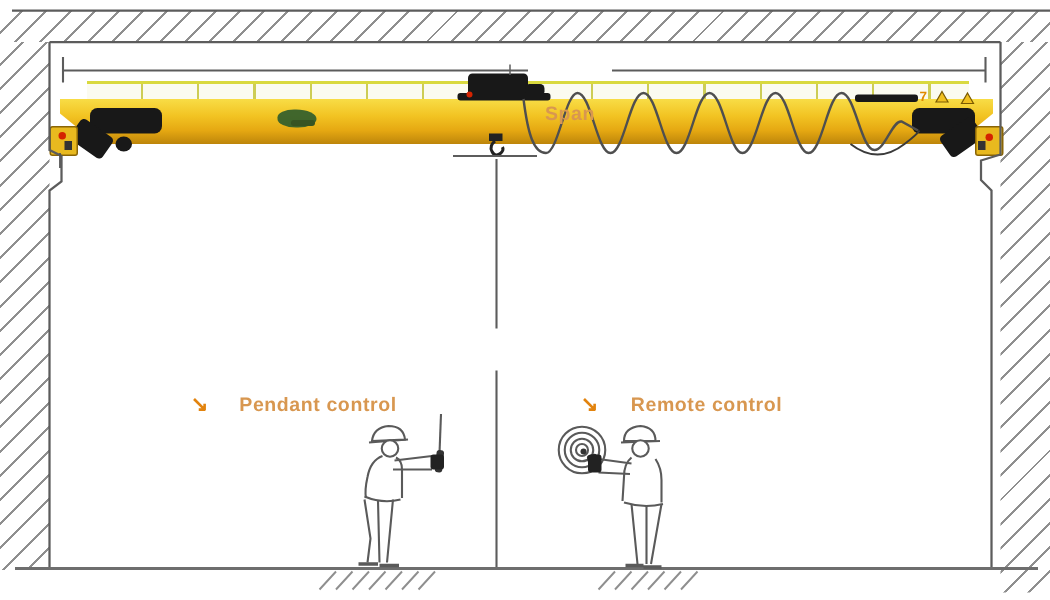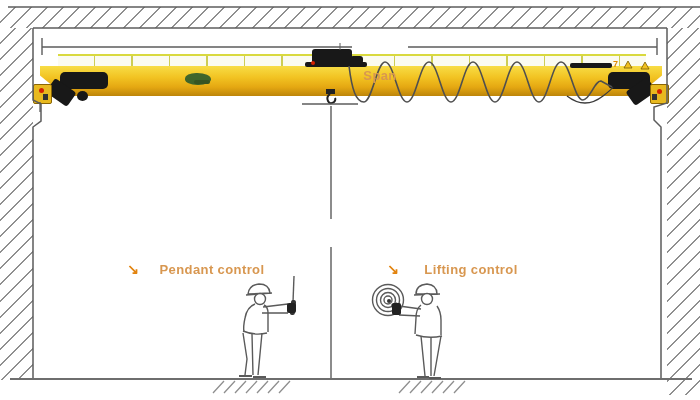--- a/index.html
+++ b/index.html
@@ -180,15 +180,15 @@
       <rect x="392" y="303" width="9" height="12" rx="2" fill="#222" stroke="none"></rect>
       <path d="M421,336 l4,40 M431,337 l0,39 M441,336 l-7,40"></path>
       <path d="M417,377 l12,0 M429,378 l12,0" stroke-width="2.2"></path>
     </g>
   </svg>
 
   <div class="lbl" style="left:380px;top:38px;margin-top:30px;">Span</div>
   <div class="arrow" style="left:133px;top:261px;">↘</div>
   <div class="lbl" style="left:212px;top:262px;">Pendant control</div>
   <div class="arrow" style="left:393px;top:261px;">↘</div>
-  <div class="lbl" style="left:471px;top:262px;">Lifting control</div>
+  <div class="lbl" style="left:471px;top:262px;">Remote control</div>
 
 </div>
 
 </body></html>

